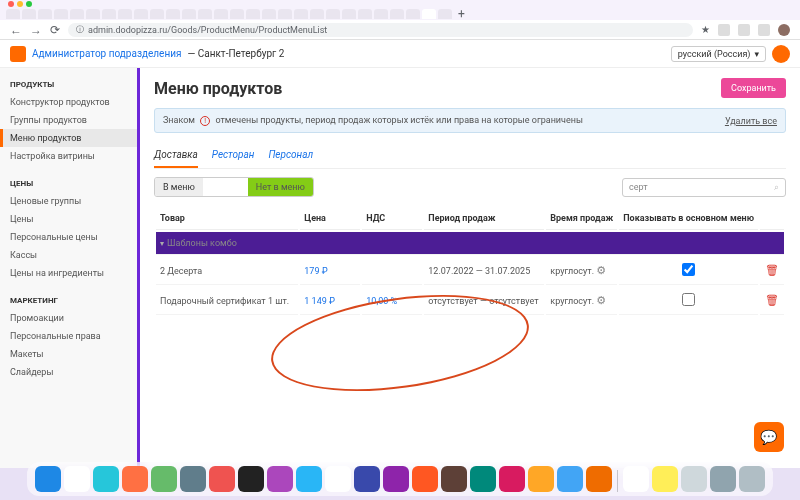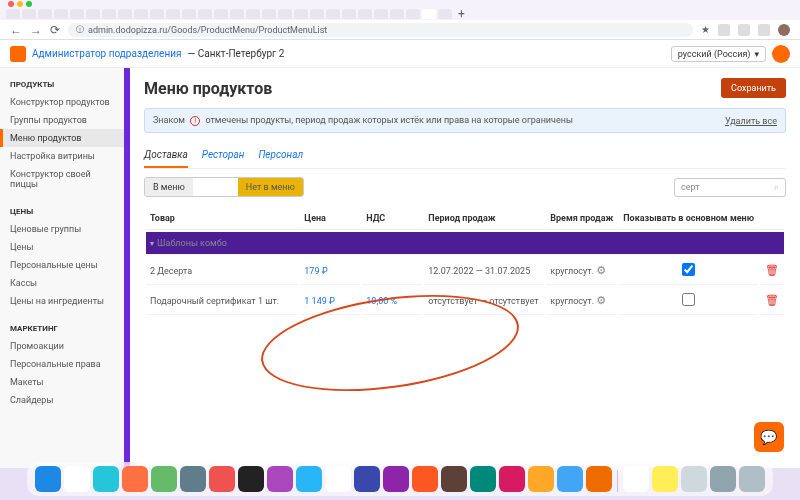--- a/index.html
+++ b/index.html
@@ -15,40 +15,40 @@
 .ext-icon { width: 12px; height: 12px; border-radius: 2px; background: #ddd; }
 .app-header { background: #fff; height: 28px; display: flex; align-items: center; padding: 0 10px; justify-content: space-between; border-bottom: 1px solid #eee; }
 .app-header-left { display: flex; align-items: center; gap: 6px; }
 .app-logo { width: 16px; height: 16px; background: #ff6900; border-radius: 3px; }
 .admin-link { color: #1a73e8; cursor: pointer; }
 .loc-text { color: #333; }
 .app-header-right { display: flex; align-items: center; gap: 6px; }
 .lang-sel { border: 1px solid #ccc; border-radius: 3px; padding: 2px 6px; font-size: 9px; color: #333; background: #fff; display: flex; align-items: flex-end; gap: 4px; cursor: pointer; }
 .avatar { width: 18px; height: 18px; background: #ff6900; border-radius: 50%; }
 .main-wrap { display: flex; height: 400px; background: #fff; }
-.sidebar { width: 130px; background: #f8f8f8; border-right: 6px solid #6d28d9; padding: 8px 0; overflow-y: auto; }
+.sidebar { width: 140px; background: #f8f8f8; border-right: 3px solid #6d28d9; padding: 8px 0; overflow-y: auto; }
 .side-section { margin-bottom: 10px; }
 .side-head { font-size: 8px; font-weight: 700; color: #333; padding: 4px 10px; text-transform: uppercase; }
 .side-item { font-size: 9px; color: #555; padding: 4px 10px; cursor: pointer; }
 .side-item.active { background: #e8e8e8; border-left: 3px solid #ff6900; padding-left: 7px; color: #333; }
 .content { flex: 1; padding: 10px 14px; overflow: auto; position: relative; }
 .page-head { display: flex; justify-content: space-between; align-items: center; margin-bottom: 10px; }
 .page-title { font-size: 16px; font-weight: 700; color: #333; }
-.save-btn { background: #c2410c; color: #fff; border: none; border-radius: 3px; padding: 5px 10px; font-size: 9px; cursor: pointer; }
+.save-btn { background: #ec4899; color: #fff; border: none; border-radius: 3px; padding: 5px 10px; font-size: 9px; cursor: pointer; }
 .info-banner { background: #eaf3fb; border: 1px solid #c8dff0; border-radius: 3px; padding: 6px 8px; display: flex; align-items: center; justify-content: space-between; font-size: 9px; color: #555; margin-bottom: 10px; }
 .info-banner .mark { display: inline-block; width: 10px; height: 10px; border: 1px solid #d93025; border-radius: 50%; color: #d93025; text-align: center; line-height: 9px; font-size: 7px; margin: 0 3px; }
 .del-all { color: #555; text-decoration: underline; cursor: pointer; font-size: 9px; }
 .tabs { display: flex; gap: 14px; border-bottom: 1px solid #eee; margin-bottom: 8px; }
 .tab { font-size: 10px; padding: 6px 0; color: #1a73e8; cursor: pointer; font-style: italic; }
 .tab.active { color: #333; border-bottom: 2px solid #ff6900; }
 .filter-row { display: flex; justify-content: space-between; align-items: center; margin-bottom: 8px; }
 .toggle-group { display: flex; border: 1px solid #ccc; border-radius: 3px; overflow: hidden; gap: 45px; }
-.toggle-btn { font-size: 9px; padding: 4px 8px; background: #eab308; cursor: pointer; color: #555; }
+.toggle-btn { font-size: 9px; padding: 4px 8px; background: #84cc16; cursor: pointer; color: #555; }
 .toggle-btn.active { background: #eee; color: #333; }
-.search-box { border: 1px solid #ccc; border-radius: 3px; padding: 3px 6px; font-size: 9px; width: 112px; display: flex; align-items: center; justify-content: space-between; color: #888; }
+.search-box { border: 1px solid #ccc; border-radius: 3px; padding: 3px 6px; font-size: 9px; width: 164px; display: flex; align-items: center; justify-content: space-between; color: #888; }
 .table { width: 100%; font-size: 9px; }
 .table th { text-align: left; font-weight: 700; color: #333; padding: 6px 4px; border-bottom: 1px solid #eee; white-space: nowrap; }
 .table td { padding: 6px 4px; border-bottom: 1px solid #f3f3f3; color: #555; vertical-align: middle; }
 .grp-row td { background: #4c1d95; color: #888; font-size: 9px; }
 .caret { color: #aaa; margin-right: 3px; font-size: 8px; }
 .price-link { color: #1a73e8; cursor: pointer; }
 .gear { color: #888; cursor: pointer; font-size: 11px; }
 .trash { color: #d93025; cursor: pointer; font-size: 11px; }
 .cb { cursor: pointer; }
 .ellipse { position: absolute; left: 130px; top: 230px; width: 260px; height: 90px; border: 2px solid #d9481c; border-radius: 50%; transform: rotate(-8deg); pointer-events: none; }
@@ -135,21 +135,20 @@
 </div>
 
 <div class="main-wrap">
   <div class="sidebar" id="sidebar">
       <div class="side-section">
         <div class="side-head">ПРОДУКТЫ</div>
         <div class="side-item">Конструктор продуктов</div>
         <div class="side-item">Группы продуктов</div>
         <div class="side-item active">Меню продуктов</div>
         <div class="side-item">Настройка витрины</div>
-        <div class="side-item">Конструктор своей пиццы</div>
       </div>
       <div class="side-section">
         <div class="side-head">ЦЕНЫ</div>
         <div class="side-item">Ценовые группы</div>
         <div class="side-item">Цены</div>
         <div class="side-item">Персональные цены</div>
         <div class="side-item">Кассы</div>
         <div class="side-item">Цены на ингредиенты</div>
       </div>
       <div class="side-section">

